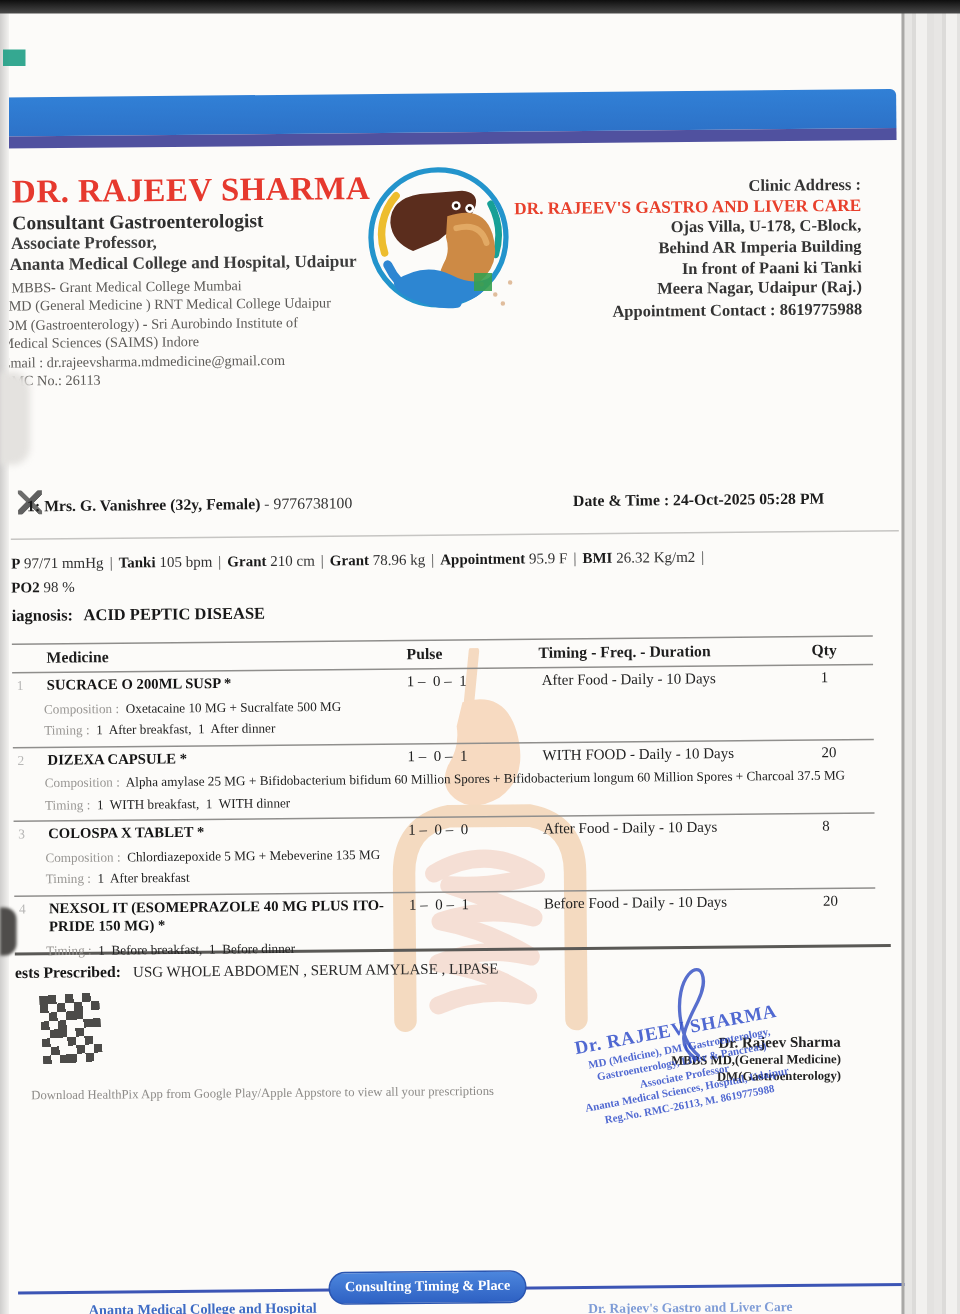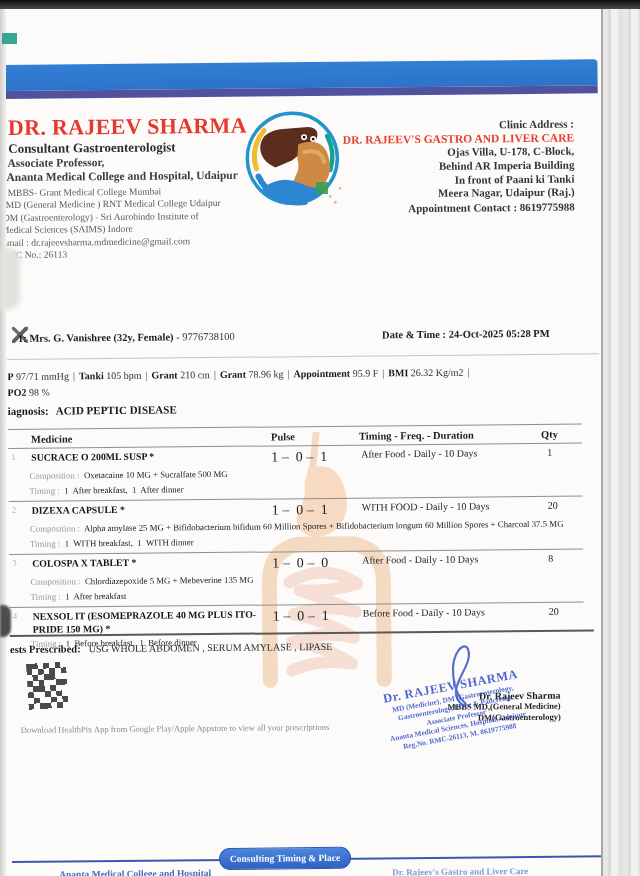--- a/index.html
+++ b/index.html
@@ -63,21 +63,21 @@
   
   .watermark{position:absolute;left:228px;top:432px;width:190px;height:295px;opacity:.3;z-index:0;}
   
   .rx{position:absolute;left:8px;top:426px;width:574px;z-index:1;}
   .grid{display:grid;grid-template-columns:23px 240px 88px 182px 41px;}
   .rx-head{border-top:1px solid #8f8e8c;border-bottom:1px solid #8f8e8c;padding:4px 0 3px;font-size:10.5px;font-weight:bold;color:#1d1d1d;}
   .rx-row{border-bottom:1px solid #908f8d;padding:3px 0 4px;}
   .rx-row.last{border-bottom:none;}
   .c-num{font-size:9px;color:#8a8a8a;padding-left:3px;opacity:.6;}
   .c-name{font-size:9.8px;font-weight:bold;color:#141414;line-height:12.5px;padding-right:4px;}
-  .c-dose{font-size:14px;color:#222;white-space:pre;}
+  .c-dose{font-size:10px;color:#222;white-space:pre;}
   .c-time{font-size:10px;color:#222;padding-left:2px;}
   .c-qty{font-size:10px;color:#222;padding-left:6px;}
   .sub{margin-left:21px;font-size:8.8px;line-height:12.5px;color:#222;padding-left:64px;text-indent:-64px;margin-top:2px;white-space:pre-wrap;}
   .sub .gl{color:#999794;}
   .thick-line{position:absolute;left:8px;top:632px;width:584px;height:2px;background:#5a5956;}
   
   .tests{position:absolute;left:8px;top:641px;font-size:10.5px;}
   .tests b{color:#161616;}
   .tests span{font-size:10px;color:#2a2a2a;margin-left:8px;}
   

